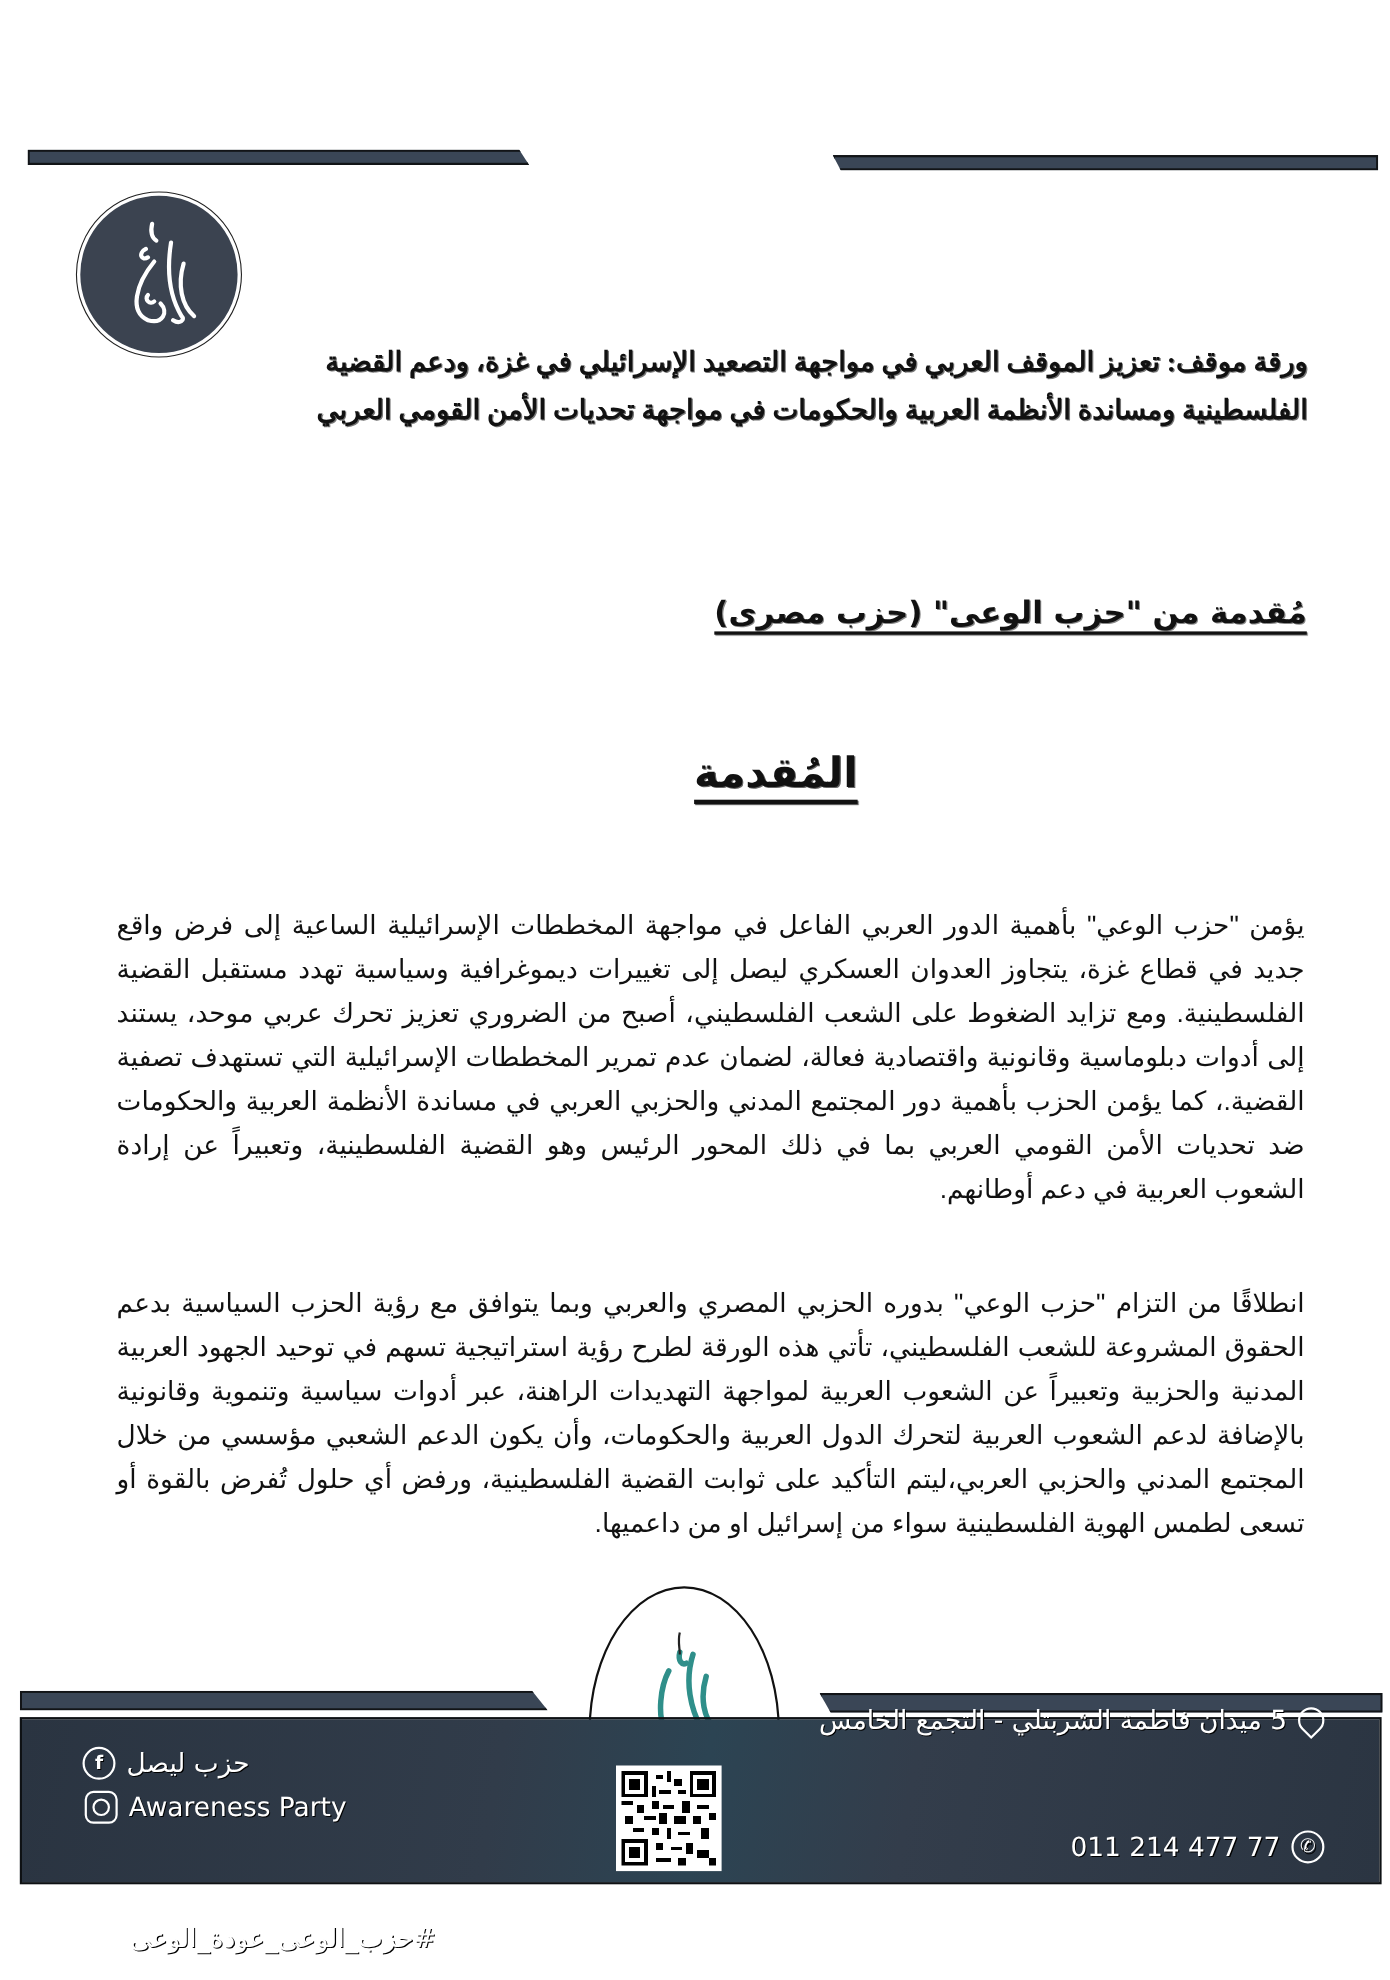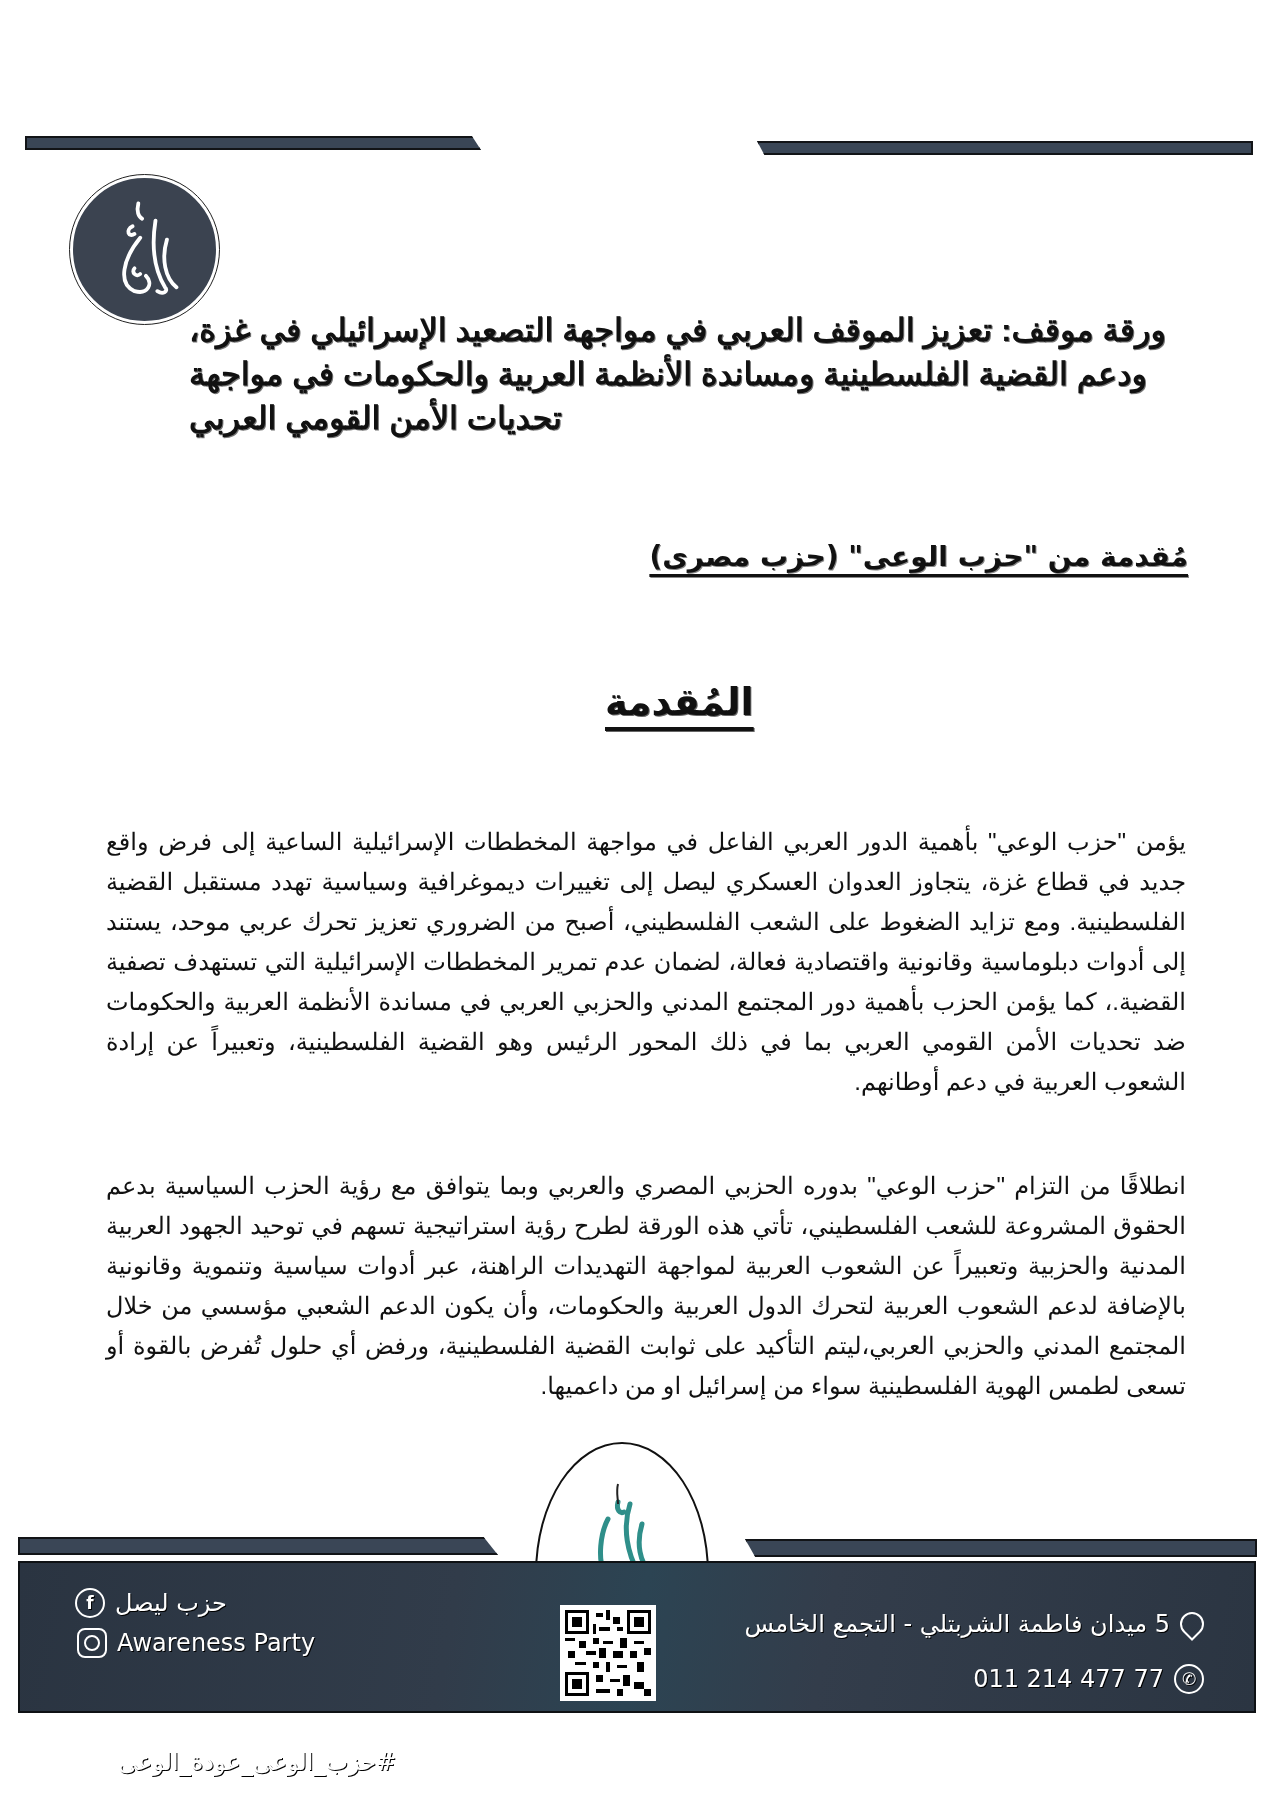--- a/index.html
+++ b/index.html
@@ -21,31 +21,31 @@
     
     .logo {
       left: 70px; top: 175px; width: 143px; height: 143px; border-radius: 50%;
       background: #3b4350; border: 3px solid #fff; outline: 1.5px solid #222;
       display: flex; align-items: center; justify-content: center;
     }
     .logo svg { width: 70%; height: 80%; }
 
     
     .title {
-      right: 75px; top: 308px; width: 1000px; direction: rtl; text-align: left;
-      font-family: Liberation Sans, sans-serif; font-weight: bold; font-size: 32px; line-height: 44px;
+      right: 75px; top: 308px; width: 1000px; direction: rtl; text-align: right;
+      font-family: Liberation Serif, serif; font-weight: bold; font-size: 25px; line-height: 44px;
       text-shadow: 1px 1px 0 #777;
     }
     .subtitle {
       right: 76px; top: 540px; direction: rtl;
       font-weight: bold; font-size: 28px; text-decoration: underline; text-decoration-thickness: 3px;
       text-underline-offset: 8px; text-shadow: 1px 1px 0 #888;
     }
     .intro-heading {
-      left: 605px; top: 680px; direction: rtl;
+      left: 631px; top: 680px; direction: rtl;
       font-weight: bold; font-size: 38px; text-decoration: underline; text-decoration-thickness: 4px;
       text-underline-offset: 12px; text-shadow: 1px 1px 0 #666;
     }
 
     
     .para {
       right: 78px; width: 1080px; direction: rtl; text-align: justify; text-align-last: right;
       font-family: "Liberation Sans", sans-serif; font-size: 24px; line-height: 40px; color: #111;
       font-stretch: condensed;
     }
@@ -178,20 +178,20 @@
         <rect x="13" y="20" width="3" height="1"></rect>
         <rect x="17" y="19" width="2" height="3"></rect>
       <rect x="20" y="21" width="3" height="2"></rect>
         <rect x="9" y="23" width="4" height="1"></rect>
         <rect x="15" y="23" width="2" height="2"></rect>
         <rect x="23" y="23" width="2" height="2"></rect>
     </g>
   </svg>
 </div>
 
-<div class="footer-row" style="right:60px; top:1610px; direction:rtl;">
+<div class="footer-row" style="right:60px; top:1550px; direction:rtl;">
   <span class="ficon" style="border-radius:50% 50% 50% 0; transform:rotate(-45deg); width:24px; height:24px;"></span>
   <span>5 ميدان فاطمة الشربتلي - التجمع الخامس</span>
 </div>
 <div class="footer-row" style="right:60px; top:1664px; direction:rtl;">
   <span class="ficon">✆</span>
   <span style="direction:ltr;">011 214 477 77</span>
 </div>
 
 </body></html>

